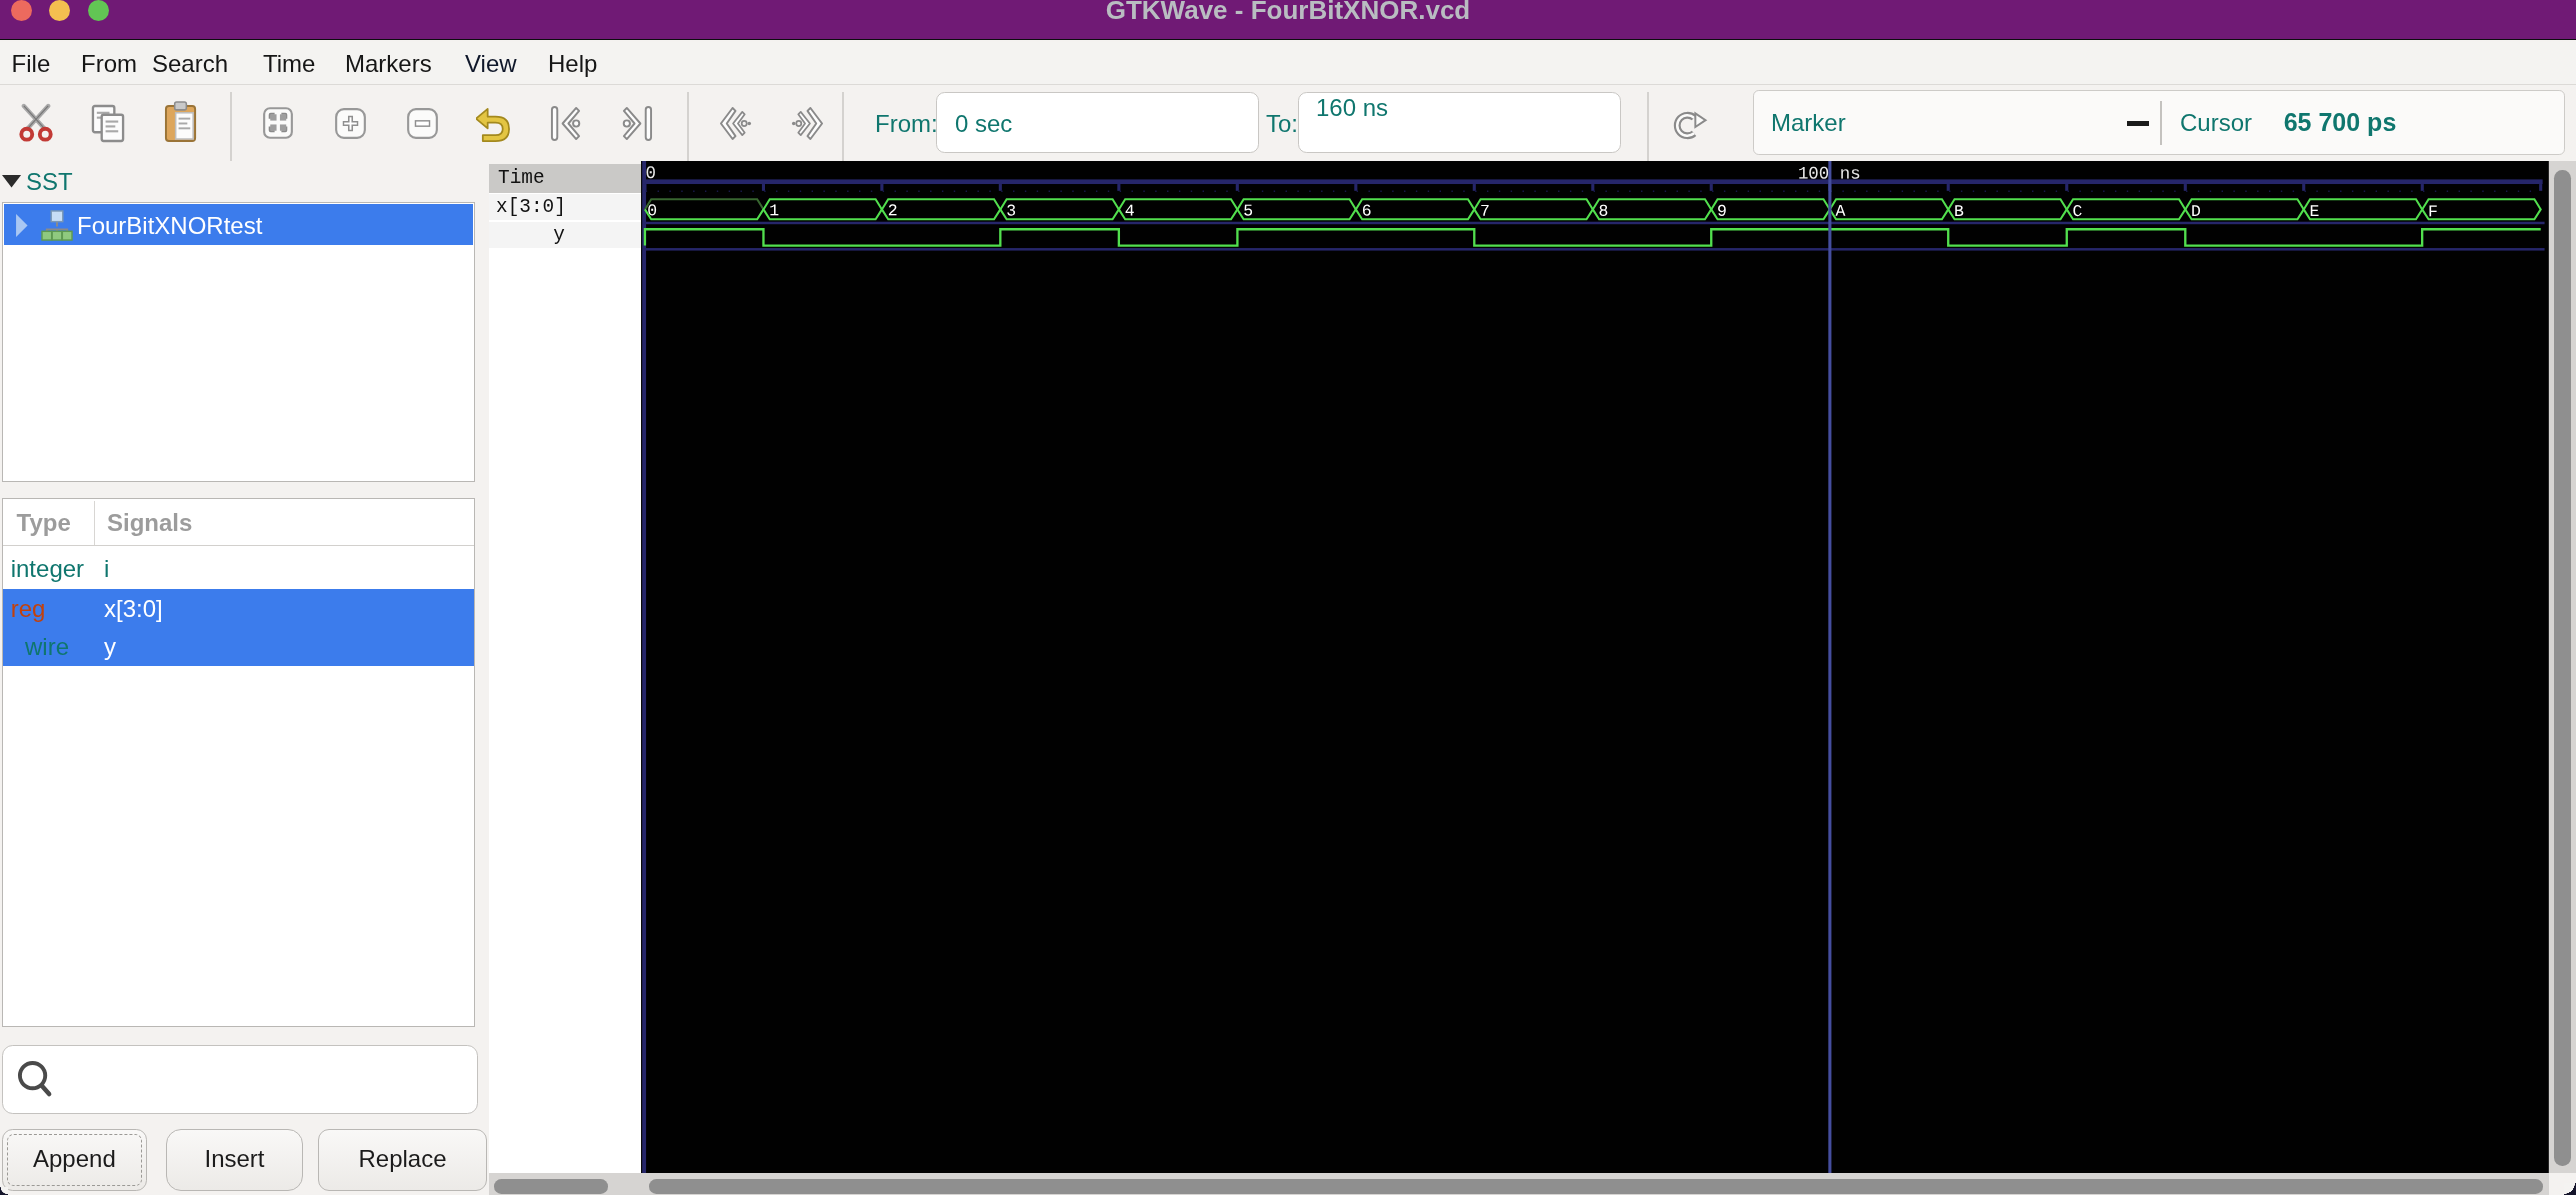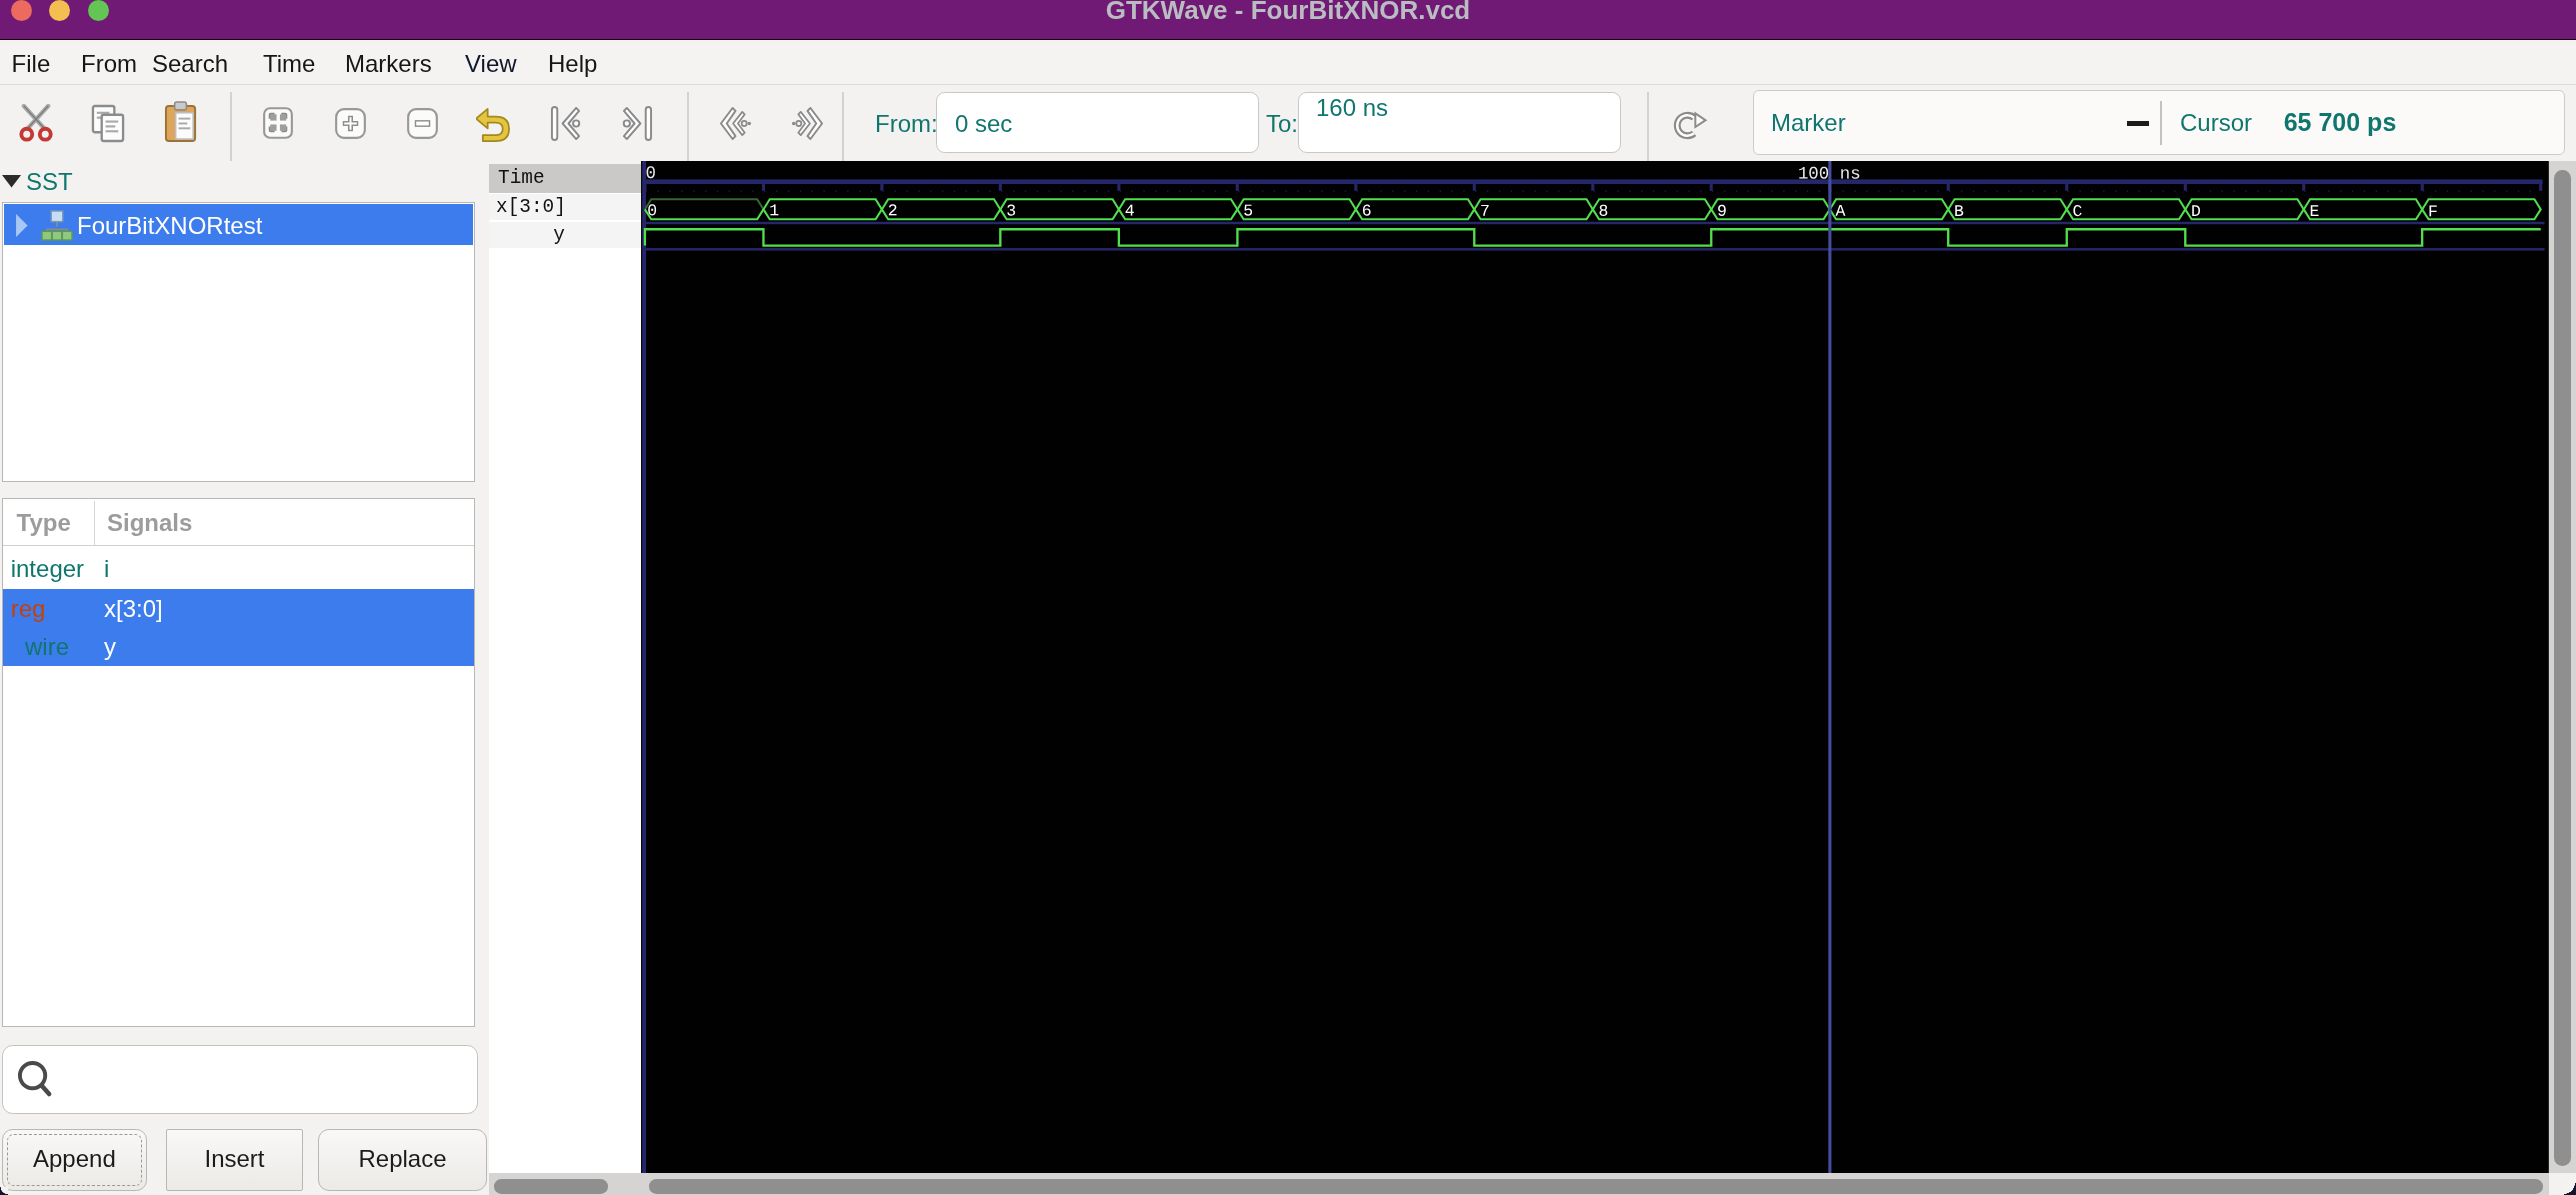--- a/index.html
+++ b/index.html
@@ -157,21 +157,21 @@
 <div class="lbl" style="left:104px;top:633px;color:#ffffff">y</div>
 <div class="abs" style="left:1.9px;top:1045px;width:476px;height:69px;background:#ffffff;border:1.9px solid #c4c2bf;border-radius:10.7px"></div>
 <svg class="abs" style="left:16.5px;top:1059px" width="37" height="41" viewBox="0 0 38 42">
     <circle cx="16" cy="17" r="13" fill="none" stroke="#4a4a4a" stroke-width="4"></circle>
     <line x1="25.5" y1="27.5" x2="33" y2="36" stroke="#4a4a4a" stroke-width="4.6" stroke-linecap="round"></line>
   </svg>
 <div class="abs" style="left:1.9px;top:1129px;width:145px;height:62px;background:linear-gradient(#f9f8f7,#eceae7);border:1.9px solid #b9b7b4;border-radius:10.7px">
     <div class="abs" style="left:3.9px;top:3.9px;right:3.9px;bottom:3.9px;border:1.9px dashed #9b9995;border-radius:6.8px"></div>
     <div class="abs" style="left:0;top:0;width:100%;height:58px;line-height:58px;text-align:center;font-size:24px;color:#1b1b1b">Append</div>
   </div>
-<div class="abs" style="left:166px;top:1129px;width:137px;height:62px;background:linear-gradient(#f9f8f7,#eceae7);border:1.9px solid #b9b7b4;border-radius:2px">
+<div class="abs" style="left:166px;top:1129px;width:137px;height:62px;background:linear-gradient(#f9f8f7,#eceae7);border:1.9px solid #b9b7b4;border-radius:15px">
     <div class="abs" style="left:0;top:0;width:100%;height:58px;line-height:58px;text-align:center;font-size:24px;color:#1b1b1b">Insert</div>
   </div>
 <div class="abs" style="left:318px;top:1129px;width:169px;height:62px;background:linear-gradient(#f9f8f7,#eceae7);border:1.9px solid #b9b7b4;border-radius:11px">
     <div class="abs" style="left:0;top:0;width:100%;height:58px;line-height:58px;text-align:center;font-size:24px;color:#1b1b1b">Replace</div>
   </div>
 <div class="abs" style="left:489px;top:164px;width:152px;height:1009px;background:#ffffff"></div>
 <div class="abs" style="left:489px;top:164px;width:152px;height:29px;background:#cac9c7"></div>
 <div class="abs mono" style="left:498px;top:167px;font-size:19.4px;color:#111">Time</div>
 <div class="abs" style="left:489px;top:194px;width:152px;height:26px;background:#f4f4f4"></div>
 <div class="abs mono" style="left:496px;top:196px;font-size:19.4px;color:#111">x[3:0]</div>

